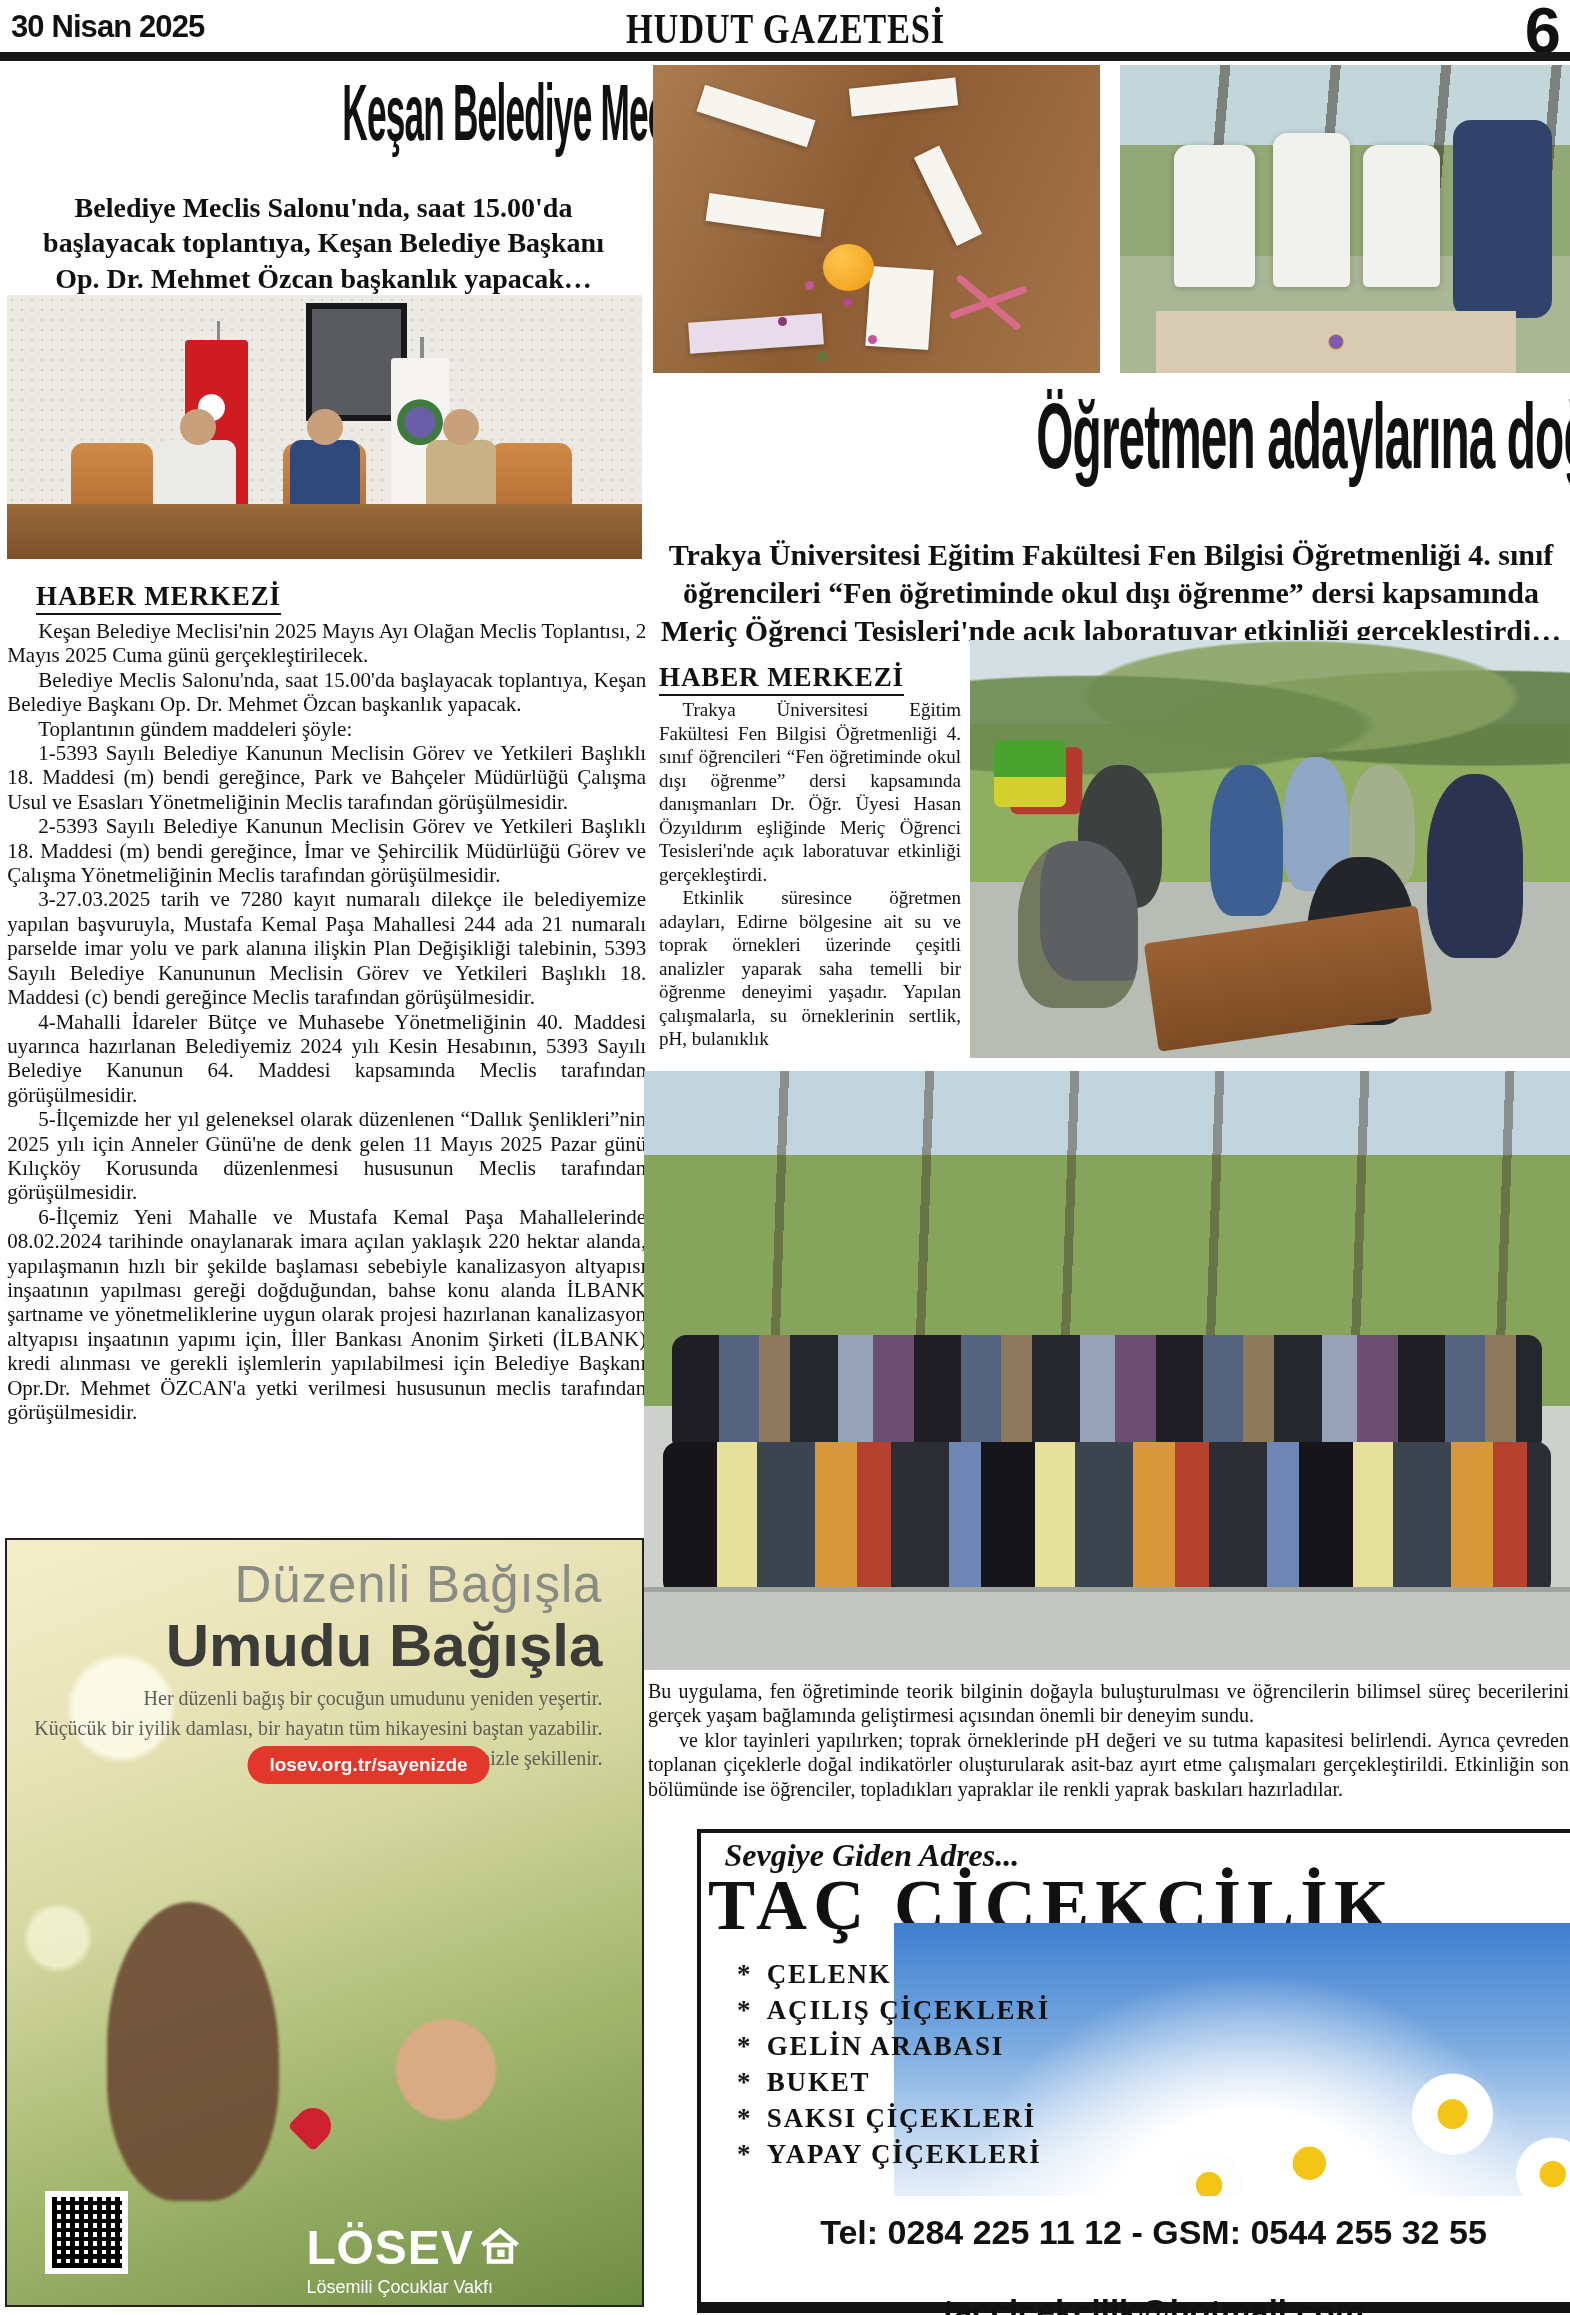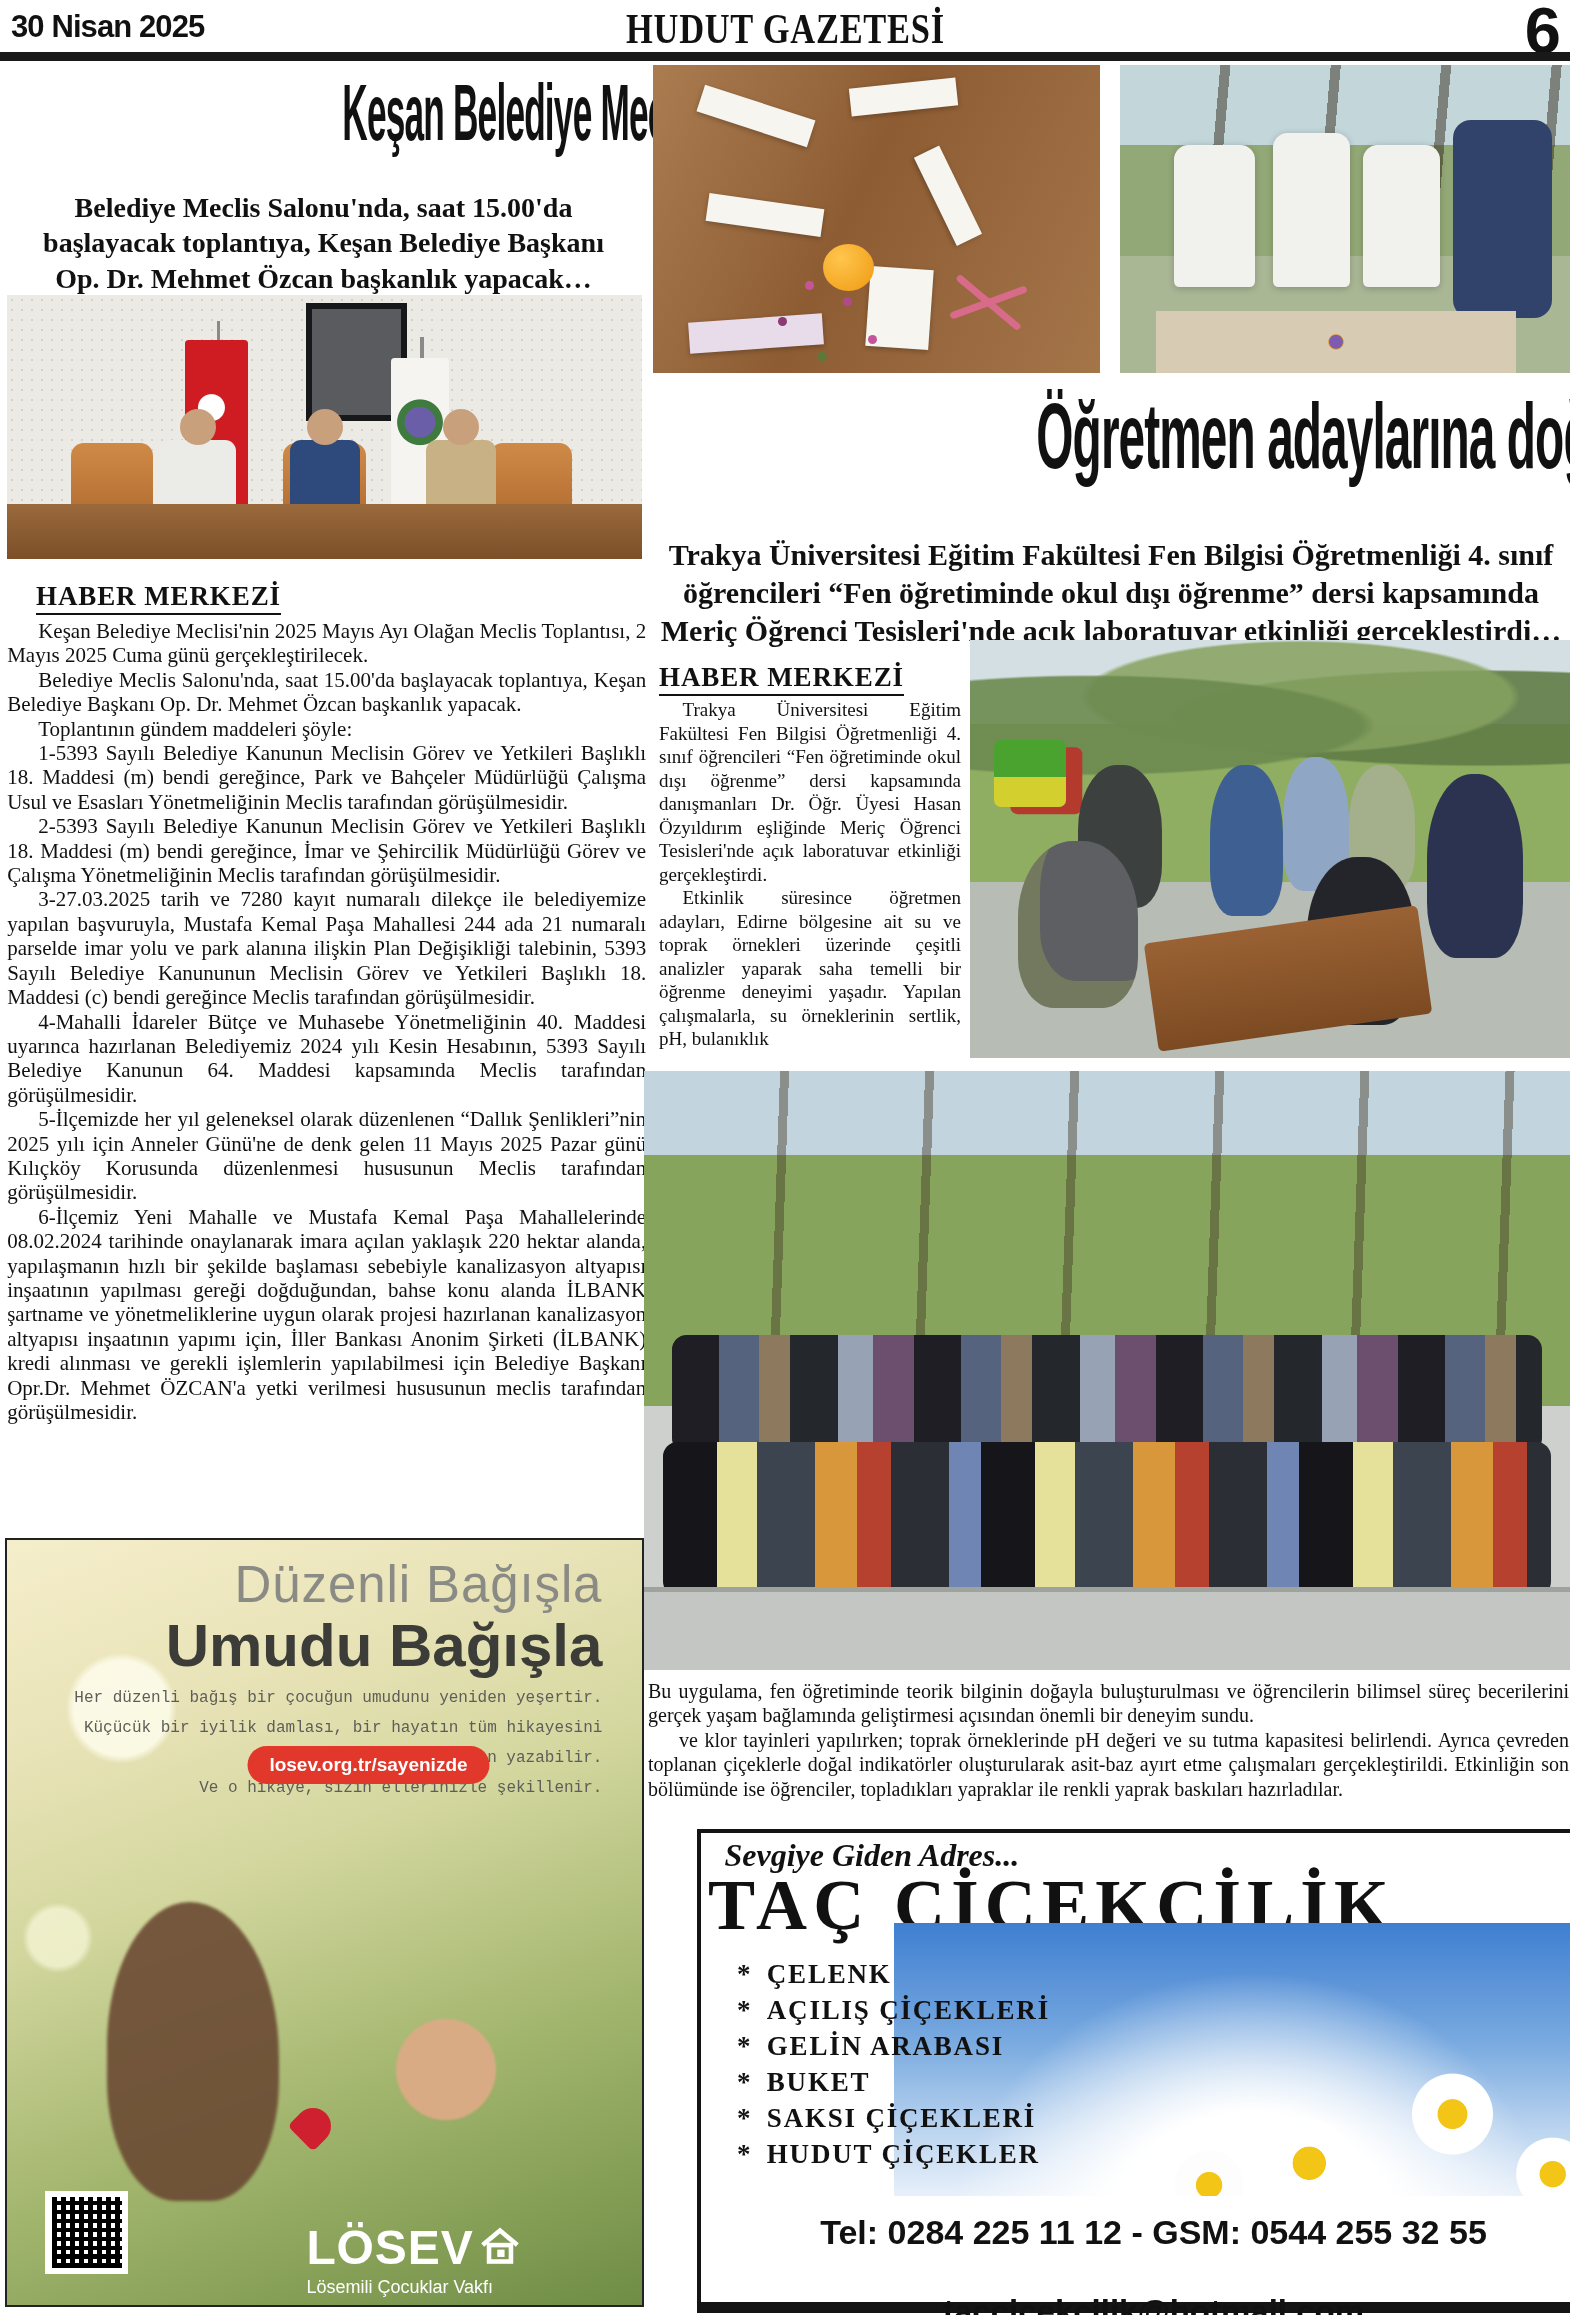--- a/index.html
+++ b/index.html
@@ -96,21 +96,21 @@
   .losev{border:2.7px solid #222;
      background:
        radial-gradient(circle at 18% 22%,rgba(255,255,240,.8) 0 6%,transparent 7%),
        radial-gradient(circle at 8% 52%,rgba(255,255,230,.6) 0 4%,transparent 5%),
        linear-gradient(160deg,#f5eecb 0%,#e9e3b8 22%,#d3d79e 42%,#a3b66e 68%,#6f8d45 100%);}
   .losev-t1{right:40px;top:14.5px;font-family:"Liberation Sans",sans-serif;
             font-size:51px;color:#8b8b85;letter-spacing:0.9px;}
   .losev-t2{right:40px;top:71px;font-family:"Liberation Sans",sans-serif;font-weight:bold;
             font-size:60px;color:#3c3c38;}
   .losev-small{right:40px;top:143px;width:570px;text-align:right;
-            font-family:Liberation Mono, monospace;font-size:16px;line-height:30px;color:#5e5e58;}
+            font-family:Liberation Serif, serif;font-size:20px;line-height:30px;color:#5e5e58;}
   .losev-pill{left:50%;top:206px;transform:translateX(-32%);
             font-family:"Liberation Sans",sans-serif;font-weight:bold;font-size:19px;
             color:#fff;padding:8.1px 22px;border-radius:29px;white-space:nowrap;}
   .mom-hair{left:100px;top:362px;width:172px;height:299px;border-radius:48% 52% 40% 40%;
             background:#6b4a33;filter:blur(1.8px);opacity:.9;}
   .kid-head{left:389px;top:479px;width:100px;height:101px;border-radius:50%;
             background:#d9ab84;filter:blur(0.9px);}
   .heart{left:288px;top:568px;width:36px;height:36px;background:#cf2030;border-radius:50% 50% 5.4px 5.4px;
          transform:rotate(45deg);}
   .qr{left:38px;top:651px;width:83px;height:83px;background:#fff;padding:6.3px;
@@ -296,20 +296,20 @@
     <div class="abs tac-brand-wrap">
       <span class="tac-brand">TAÇ ÇİÇEKÇİLİK</span>
     </div>
     <div class="abs photo daisy"></div>
     <ul class="abs tac-list">
       <li><span class="b">*</span><span>ÇELENK</span></li>
       <li><span class="b">*</span><span>AÇILIŞ ÇİÇEKLERİ</span></li>
       <li><span class="b">*</span><span>GELİN ARABASI</span></li>
       <li><span class="b">*</span><span>BUKET</span></li>
       <li><span class="b">*</span><span>SAKSI ÇİÇEKLERİ</span></li>
-      <li><span class="b">*</span><span>HUDUT ÇİÇEKLER</span></li>
+      <li><span class="b">*</span><span>YAPAY ÇİÇEKLERİ</span></li>
     </ul>
     <div class="abs tac-contact tc2">Tel: 0284 225 11 12 - GSM: 0544 255 32 55</div>
     <div class="abs tac-contact tc4">taccicekcilik@hotmail.com</div>
   </div>
 
 </div>
 
 
 </body></html>

